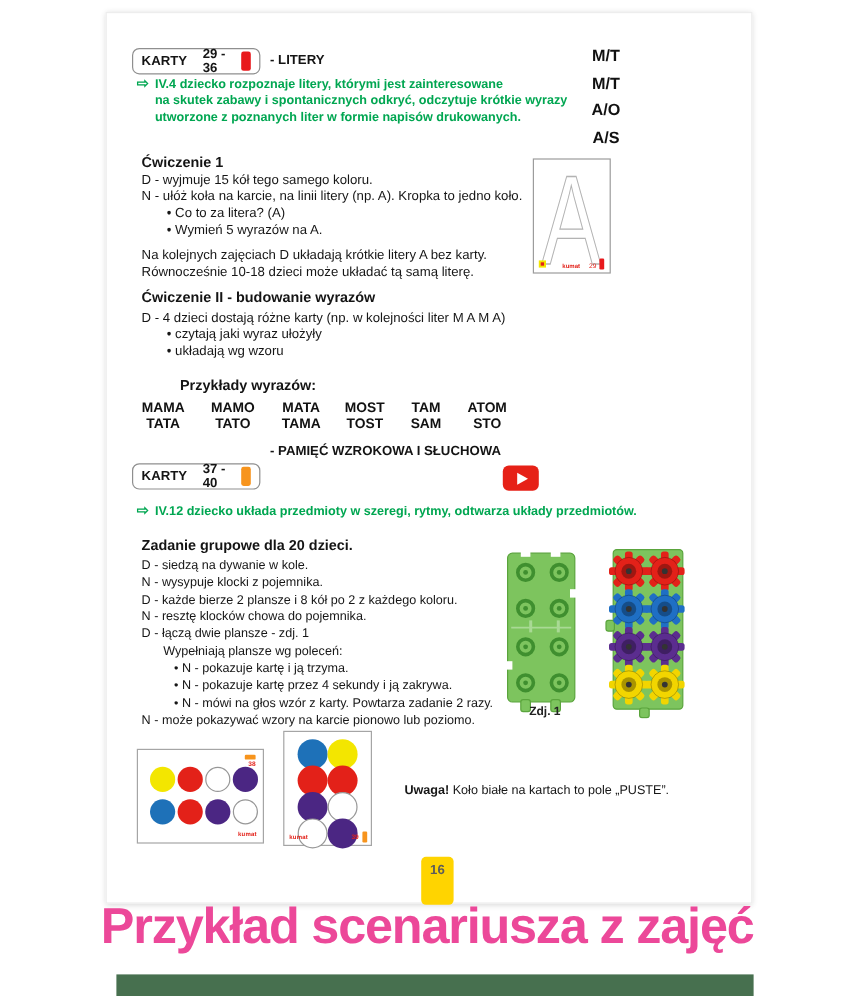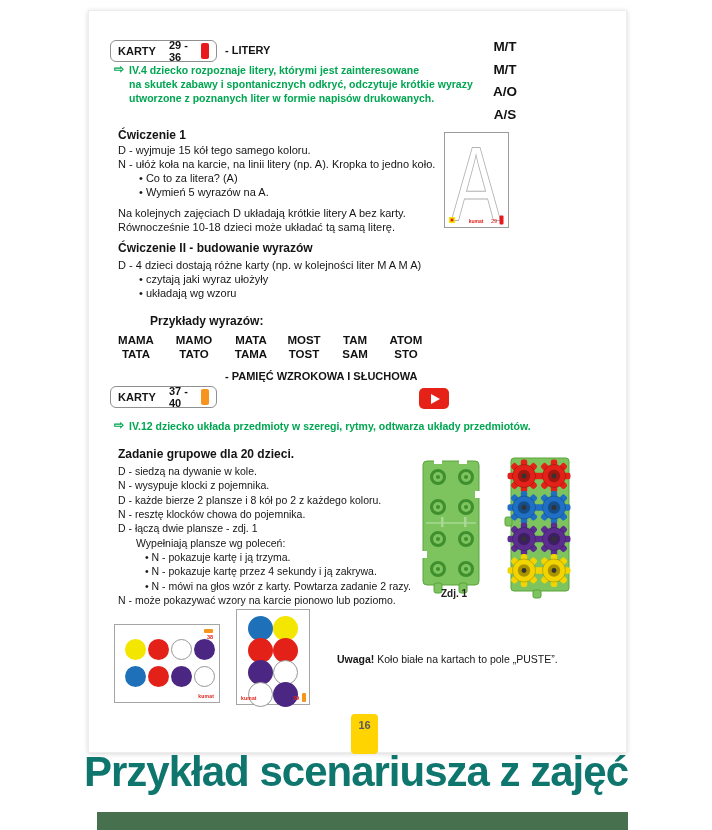--- a/index.html
+++ b/index.html
@@ -330,14 +330,14 @@
   </div>
 
   <div class="uwaga">
     <b>Uwaga!</b><span> Koło białe na kartach to pole „PUSTE”.</span>
   </div>
 
   <div class="page-tab" style="background-color: rgb(255, 212, 0);">16</div>
 
 </div>
 
-<div class="watermark" style="color: #0f766e; text-align: right;">Przykład scenariusza z zajęć</div>
+<div class="watermark" style="color: #ec4899; text-align: right;">Przykład scenariusza z zajęć</div>
 <div class="bottom-bar" style="background-color: rgb(71, 112, 79);"></div>
 
 </body></html>

